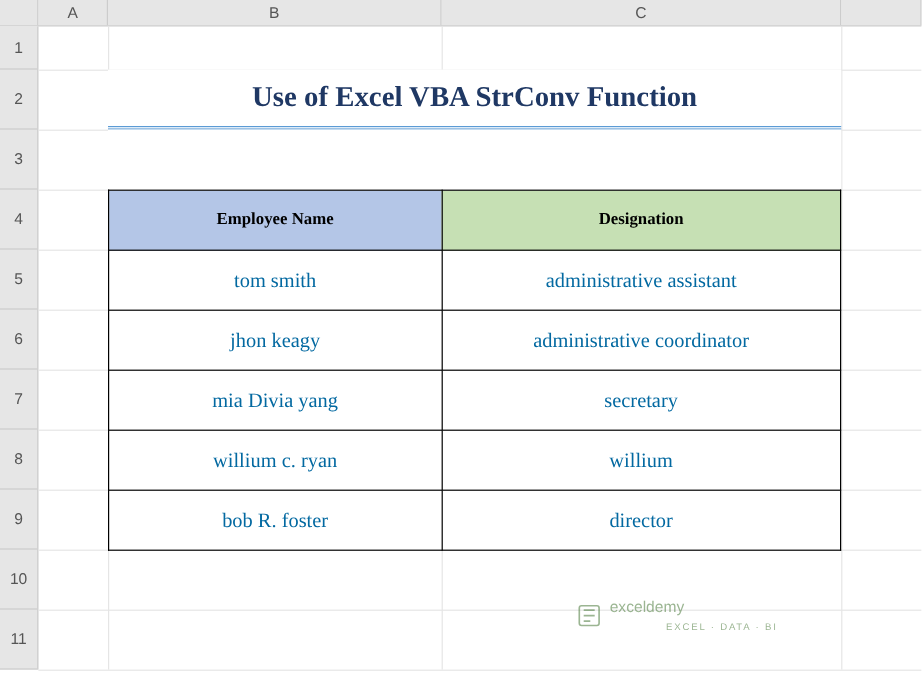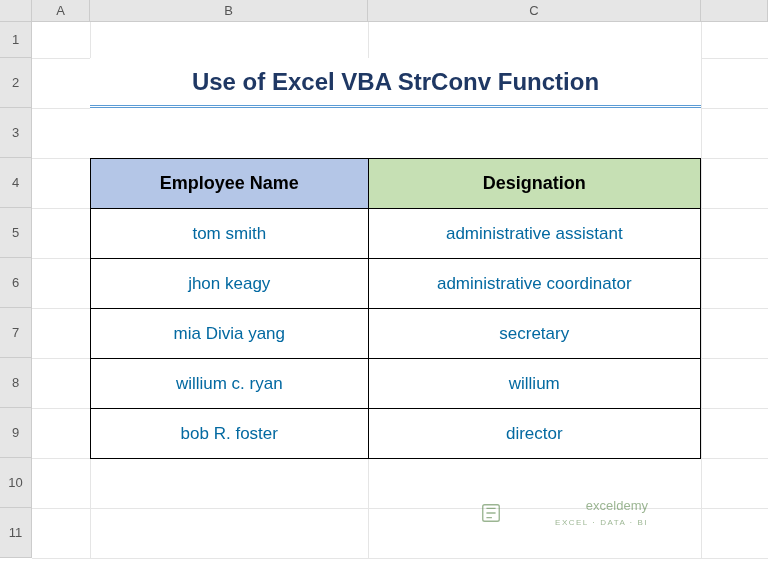--- a/index.html
+++ b/index.html
@@ -75,20 +75,21 @@
     position: absolute;
     left: 0;
     right: 0;
     border-bottom: 1px solid #e5e5e5;
   }
   .content {
     position: absolute;
     left: 58px;
     top: 36px;
     width: 611px;
+    font-family: Liberation Serif, serif;
   }
   .title {
     height: 50px;
     display: flex;
     align-items: center;
     justify-content: center;
     font-size: 24px;
     font-weight: bold;
     color: #1f3864;
     border-bottom: 3px double #5b9bd5;
@@ -102,39 +103,38 @@
   }
   .tbl th, .tbl td {
     border: 1px solid #000;
     text-align: center;
     height: 50px;
     font-size: 17px;
     padding: 0 8px;
   }
   .tbl th {
     font-weight: bold;
-    font-size: 18px;
+    font-size: 14px;
     margin-top: 48px;
   }
   .th-blue  { background: #b4c6e7; }
   .th-green { background: #c6e0b4; }
   .tbl td { color: #0369a1; }
   .wcol-B { width: 278px; }
   .wcol-C { width: 333px; }
   .watermark {
     position: absolute;
     right: 120px;
     bottom: 48px;
     display: flex;
     align-items: center;
     gap: 6px;
     opacity: 0.55;
     font-size: 13px;
     color: #4a7a3a;
-    text-align: right;
   }
   .watermark .logo {
     width: 22px; height: 22px;
     display: flex; align-items: center; justify-content: center;
   }
   .watermark .sub {
     font-size: 8px;
     letter-spacing: 1.5px;
     color: #4a7a3a;
     padding-left: 47px;

